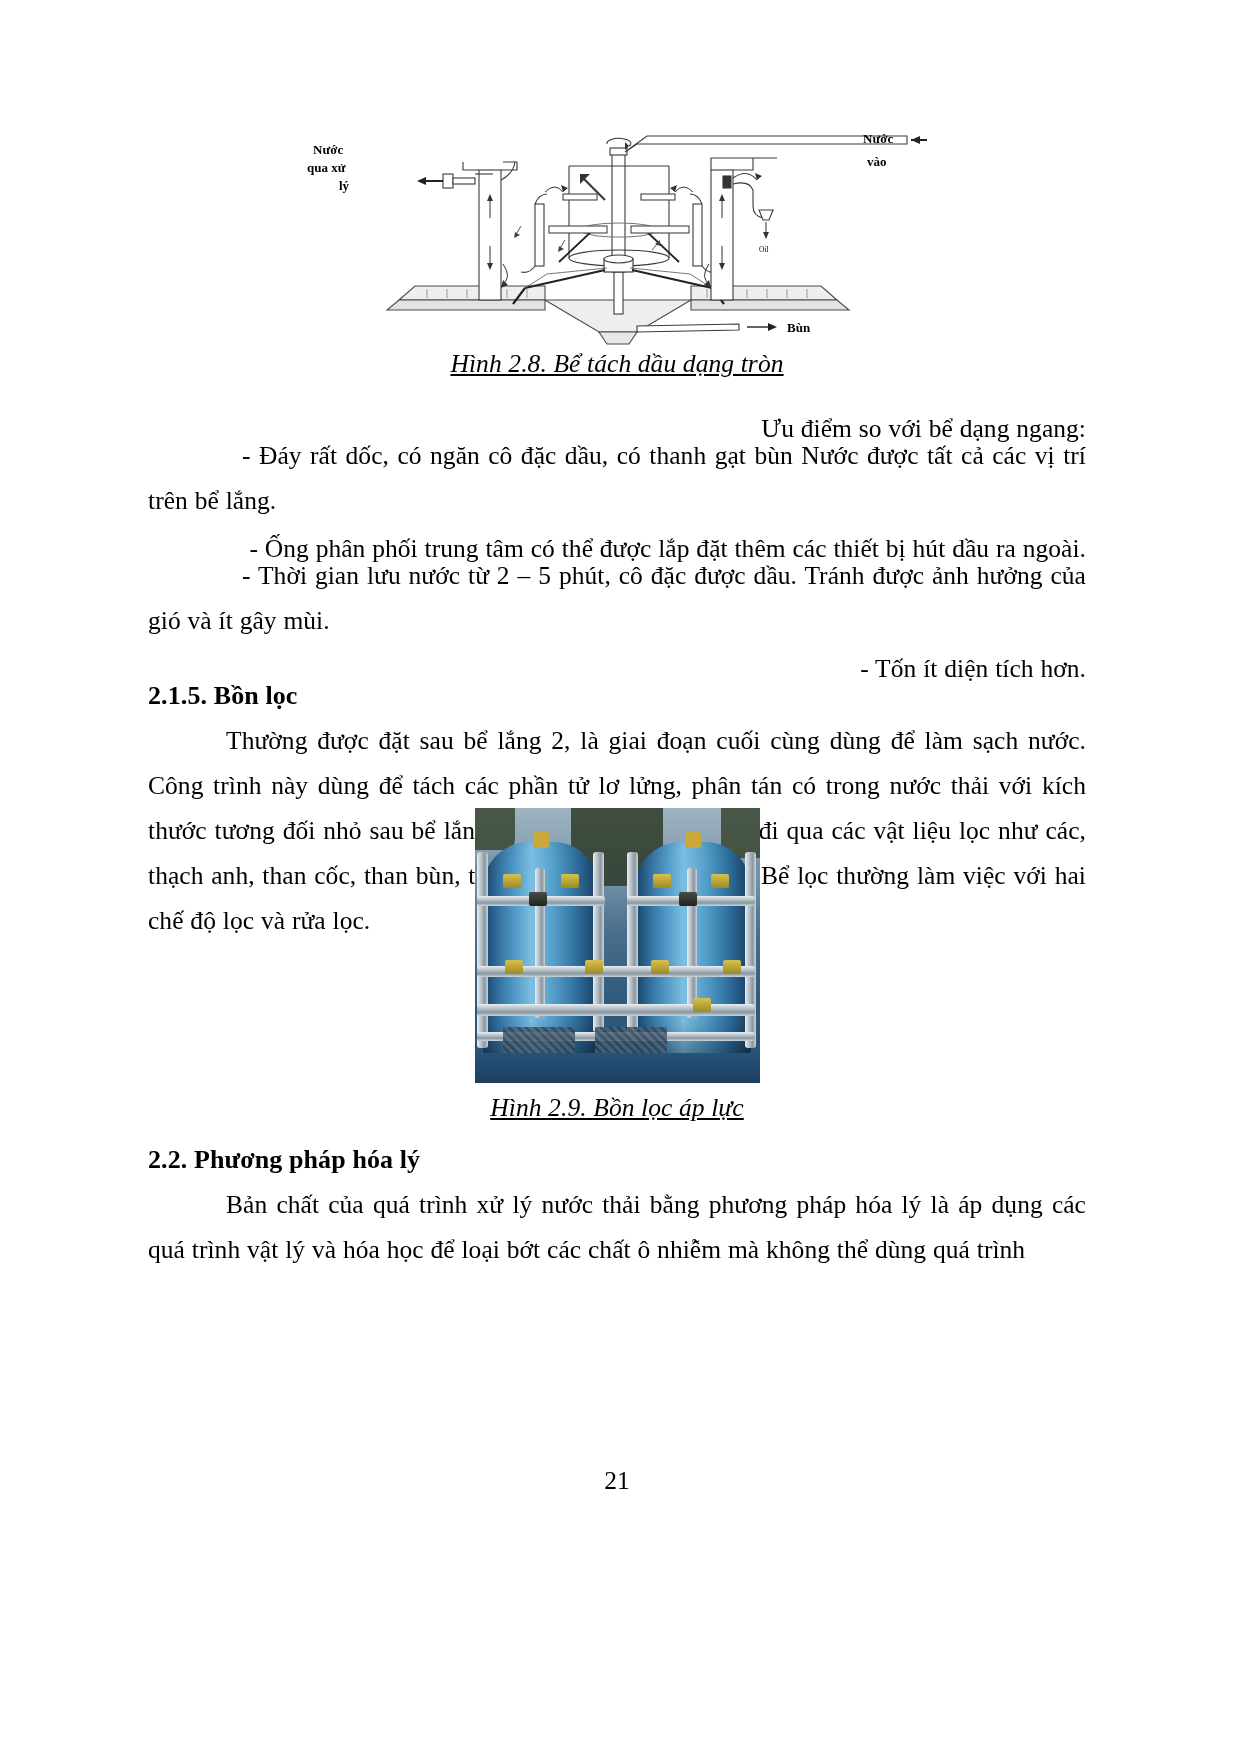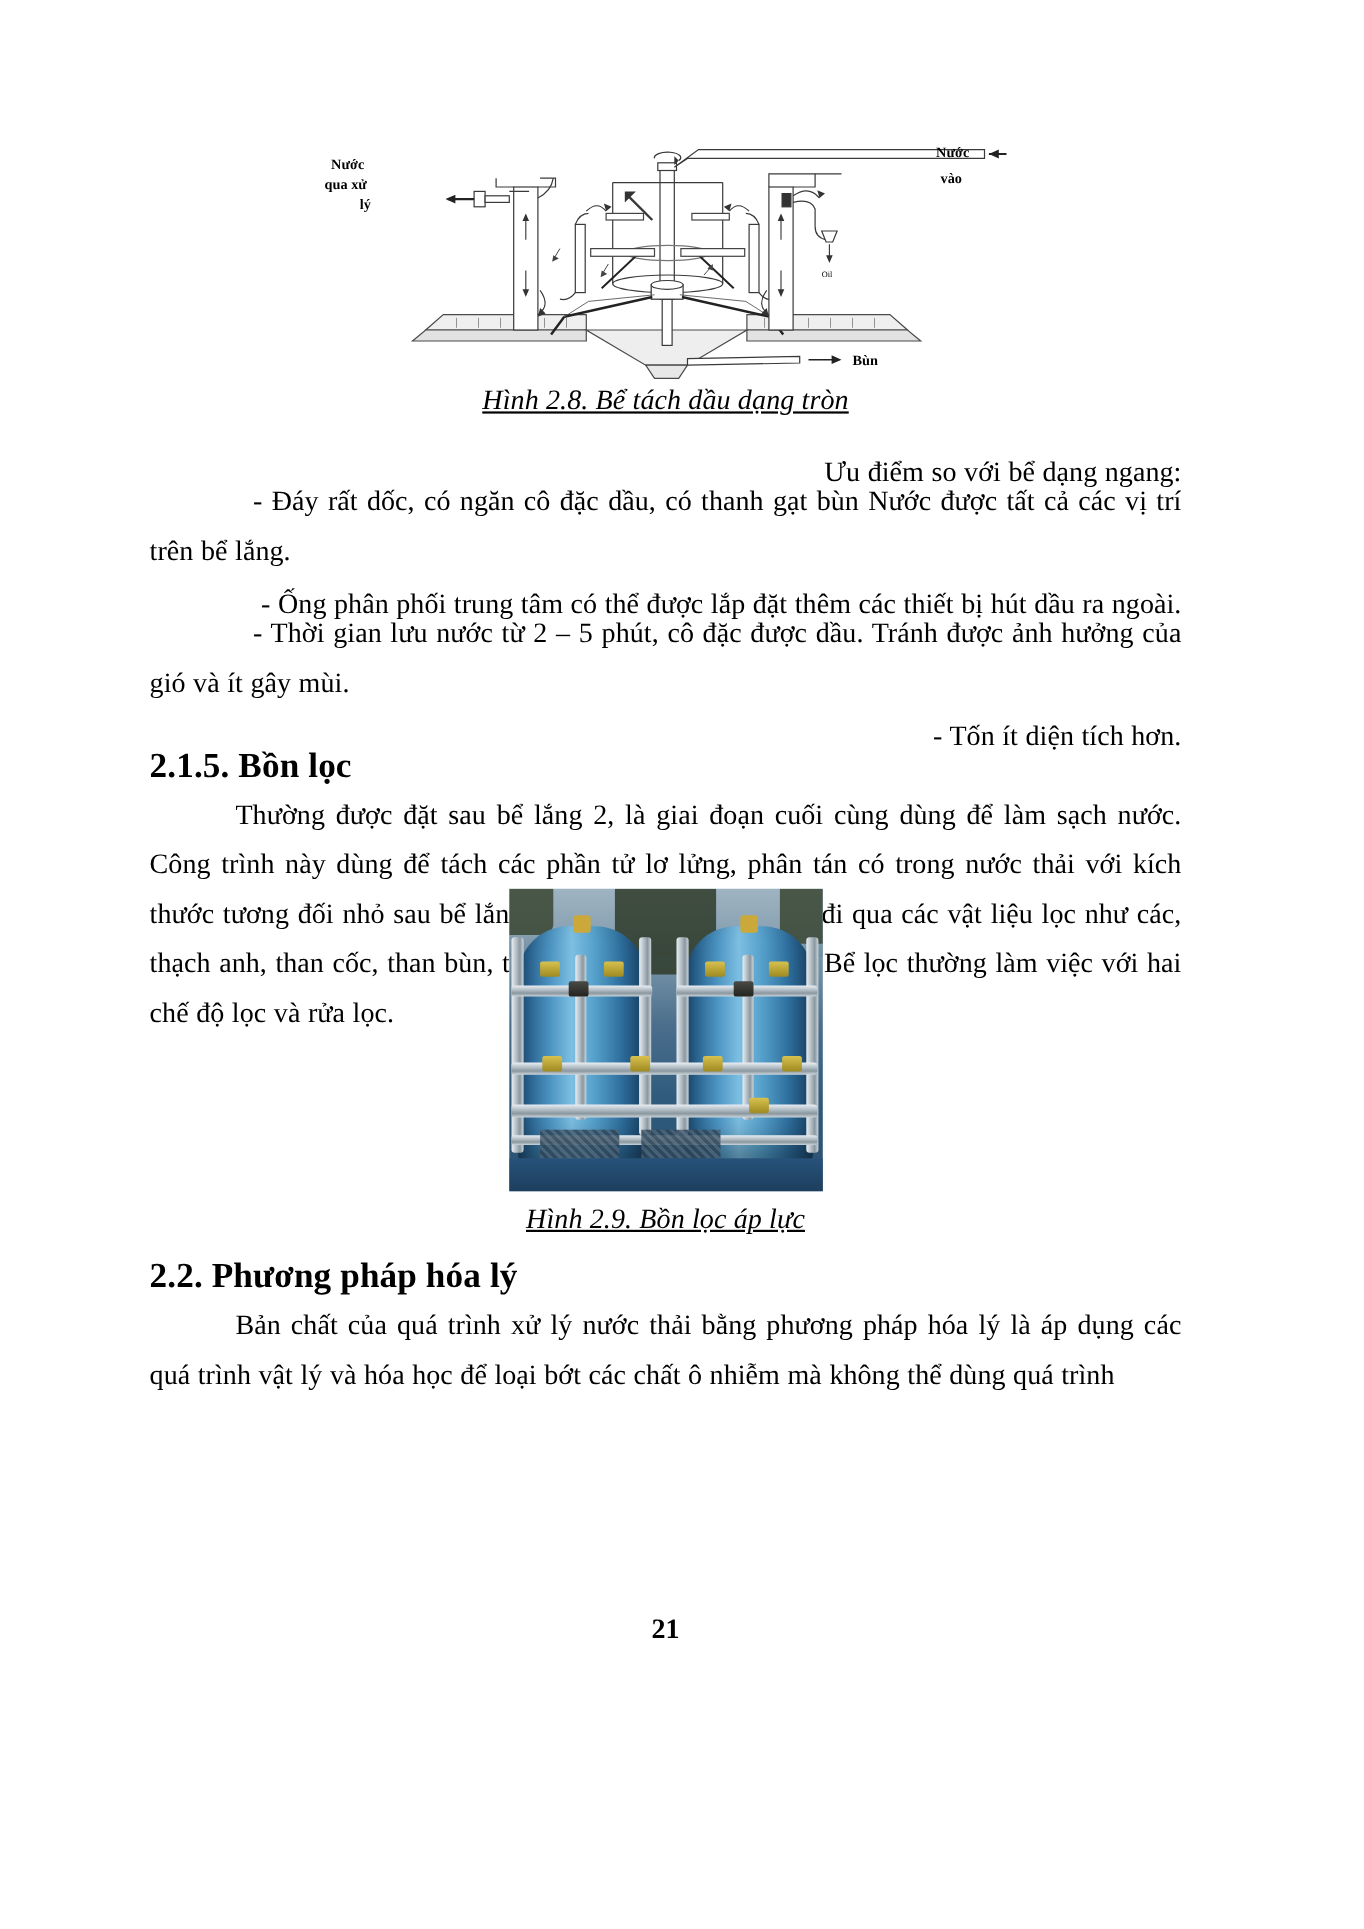--- a/index.html
+++ b/index.html
@@ -13,21 +13,21 @@
     width: 1240px;
     height: 1754px;
     margin: 0 auto;
     background: #ffffff;
     font-family: "Liberation Serif", "DejaVu Serif", serif;
     color: #000000;
     overflow: hidden;
   }
   .content {
     position: absolute;
-    left: 136px;
+    left: 148px;
     top: 0;
     width: 938px;
     height: 1246px;
   }
 
   
   .fig28-wrap {
     position: absolute;
     left: 0;
     top: 118px;
@@ -58,21 +58,21 @@
     text-align: justify;
     text-justify: inter-word;
     letter-spacing: 0.05px;
     word-spacing: 0.4px;
   }
   .indent { text-indent: 78px; }
   .indent-dash { text-indent: 94px; }
   .no-just { text-align: right; margin-top: 18px; }
 
   .heading {
-    font-size: 32px;
+    font-size: 26px;
     font-weight: bold;
     line-height: 45px;
     letter-spacing: 0.1px;
   }
 
   #p-uudiem   { position:absolute; left:0; top:388px;  width:938px; }
   #b-day      { position:absolute; left:0; top:433px;  width:938px; }
   #b-ong      { position:absolute; left:0; top:508px;  width:938px; }
   #b-thoigian { position:absolute; left:0; top:553px;  width:938px; }
   #b-ton      { position:absolute; left:0; top:628px;  width:938px; }
@@ -151,21 +151,20 @@
   #p-22       { position:absolute; left:0; top:1182px; width:938px; }
 
   
   .page-number {
     position: absolute;
     left: 0;
     top: 1466px;
     width: 938px;
     text-align: center;
     font-size: 25.5px;
-    font-weight: bold;
   }
 
   .diagram-label {
     font-family: "Liberation Serif", "DejaVu Serif", serif;
     font-weight: bold;
     font-size: 13px;
     fill: #000;
   }
   .diagram-label.small { font-size: 7.5px; font-weight: normal; }
 </style>

